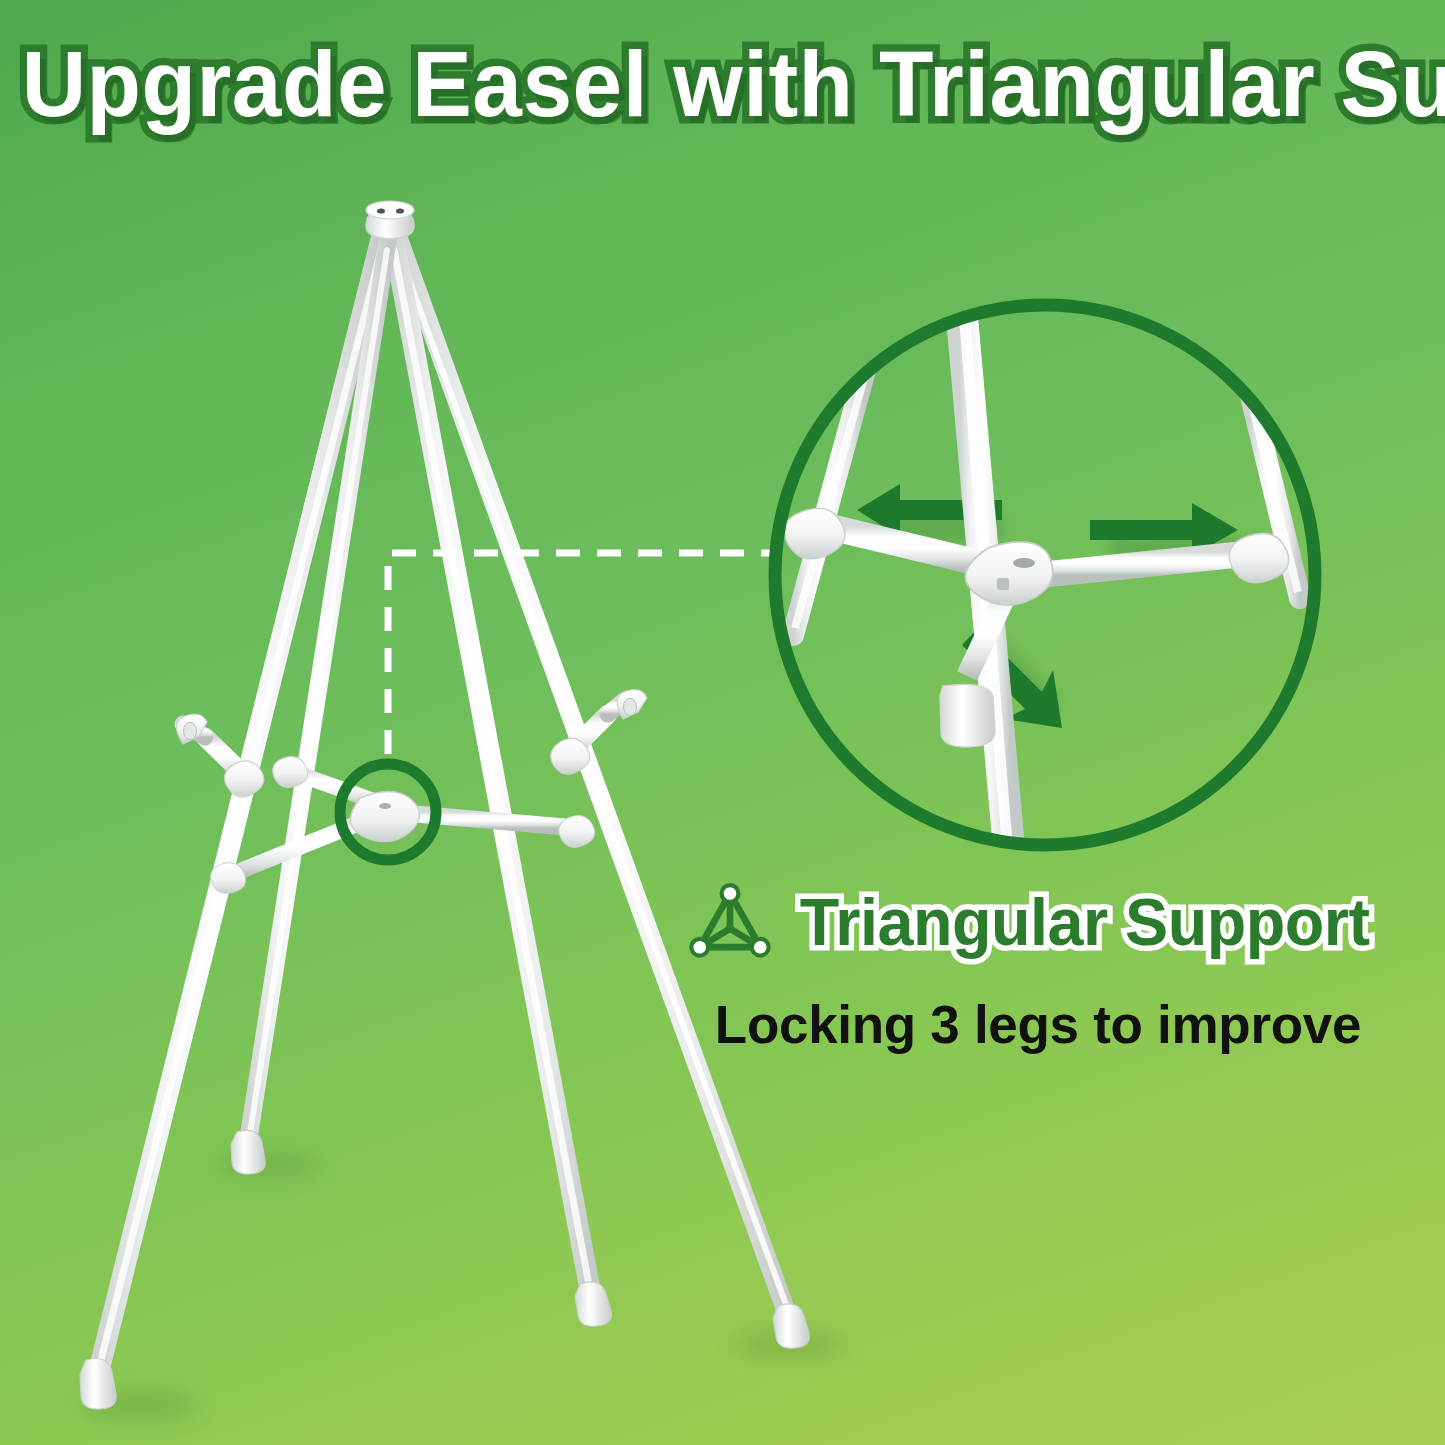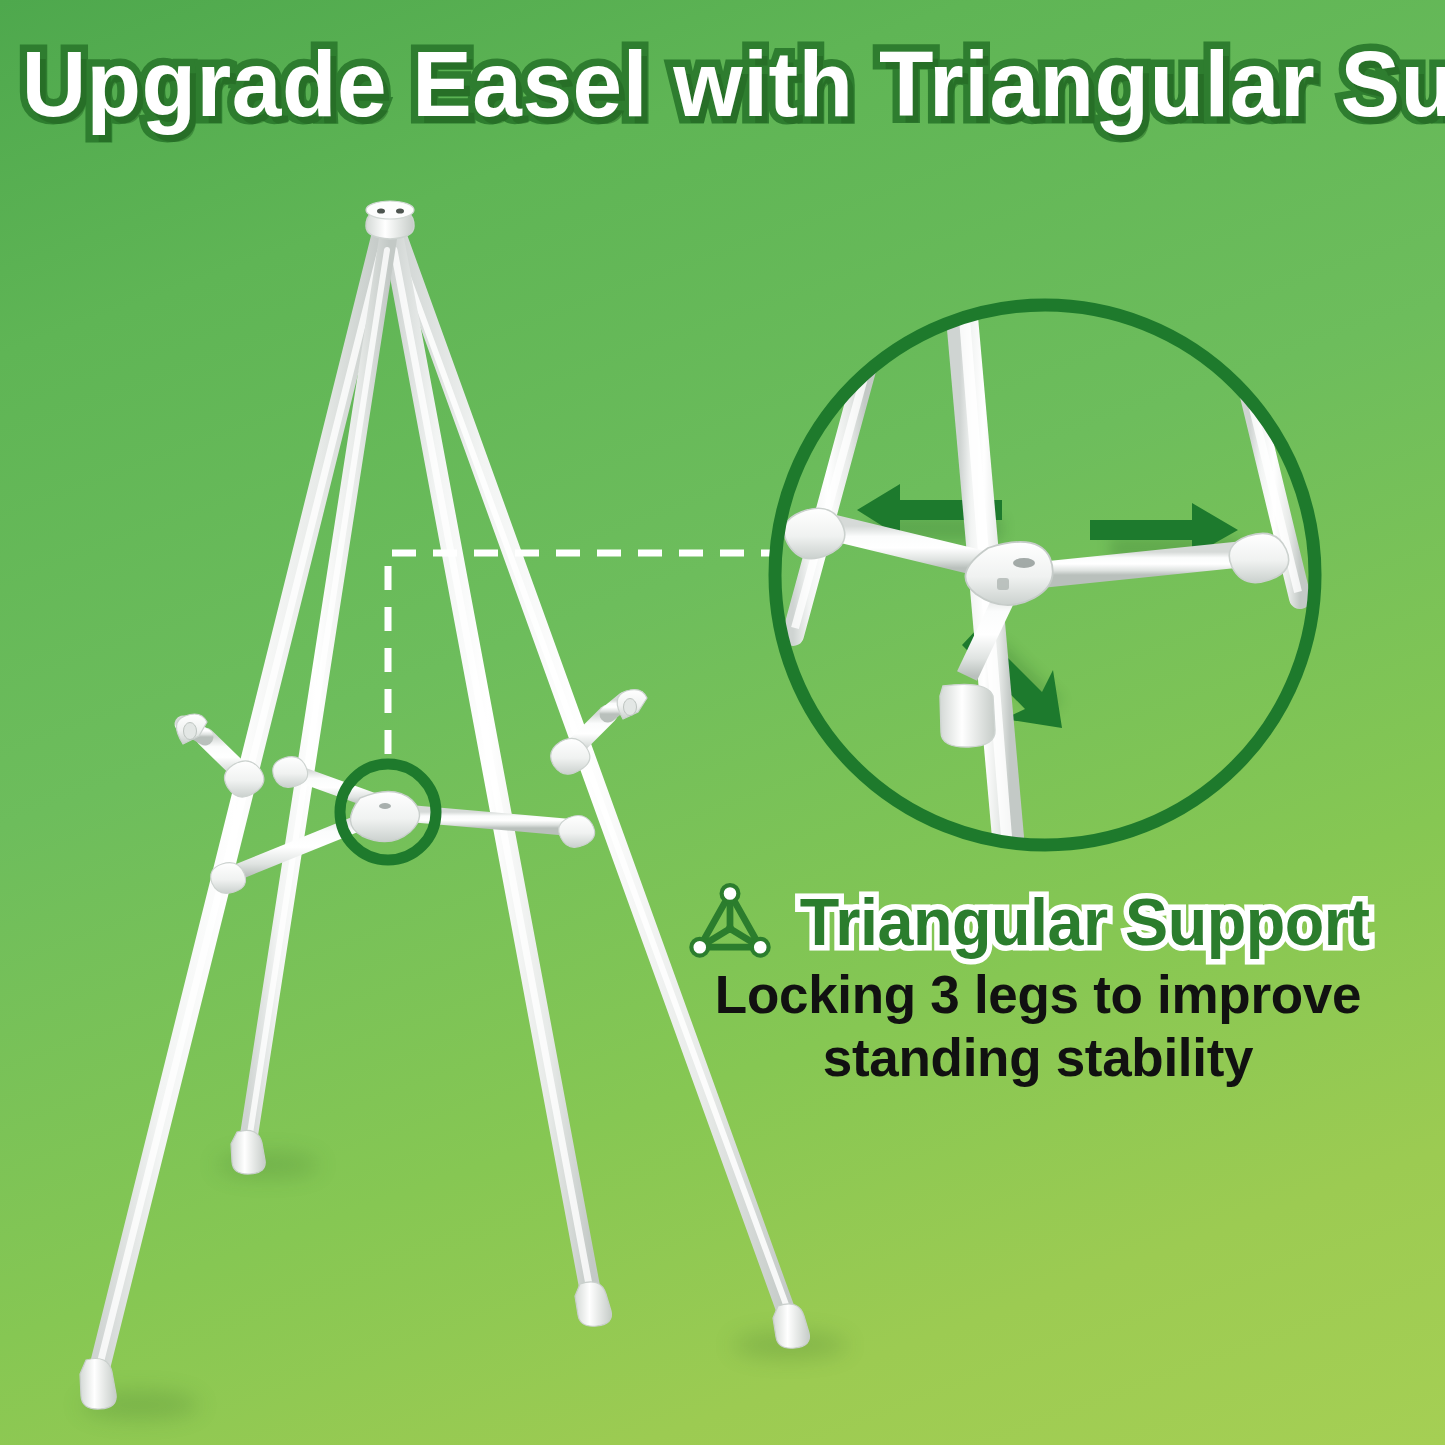--- a/index.html
+++ b/index.html
@@ -63,20 +63,21 @@
     font-size: 66px;
     font-weight: bold;
     color: #2b7d2d;
     white-space: nowrap;
     letter-spacing: -0.5px;
     -webkit-text-stroke: 11px #ffffff;
     paint-order: stroke fill;
     transform: scaleX(0.98);
   }
   #feature-body {
+    margin-top: 30px;
     text-align: center;
     font-size: 53px;
     line-height: 1.18;
     font-weight: bold;
     color: #111111;
     padding-right: 40px;
     letter-spacing: -0.3px;
   }
   #feature-body div { white-space: nowrap; }
 </style>
@@ -276,17 +277,16 @@
         </g>
         <circle cx="50" cy="16" r="10" fill="#ffffff" stroke="#2b7d2d" stroke-width="5"></circle>
         <circle cx="14" cy="80" r="10" fill="#ffffff" stroke="#2b7d2d" stroke-width="5"></circle>
         <circle cx="86" cy="80" r="10" fill="#ffffff" stroke="#2b7d2d" stroke-width="5"></circle>
         <circle cx="50" cy="58" r="5" fill="#2b7d2d"></circle>
       </svg>
       <div id="feature-title">Triangular Support</div>
     </div>
     <div id="feature-body">
       <div>Locking 3 legs to improve</div>
-      <div>standing stability</div>
     </div>
   </div>
 
 </div>
 
 </body></html>

